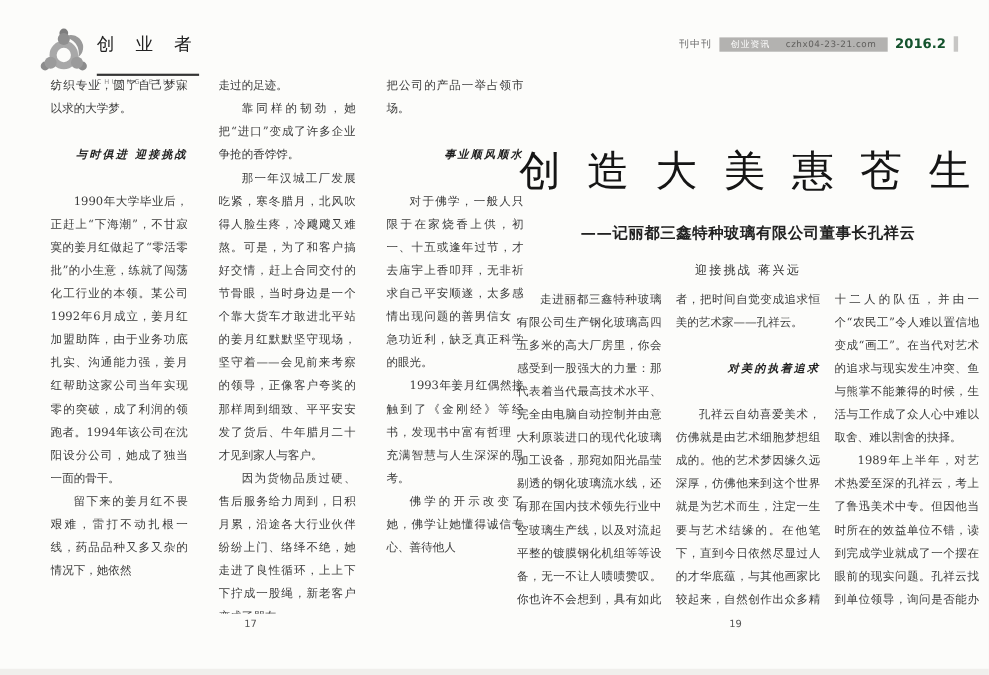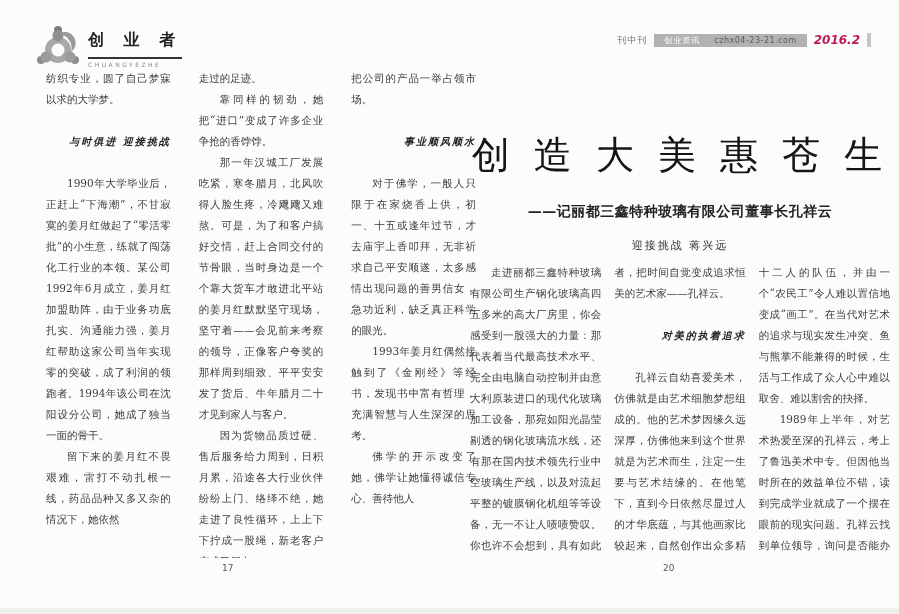--- a/index.html
+++ b/index.html
@@ -4,36 +4,36 @@
 <style>
   * { margin:0; padding:0; box-sizing:border-box; }
   html,body { width:899px; height:614px; }
   body { background:#e9e9e7; font-family:"DejaVu Serif","Liberation Serif",serif; }
   .spread { position:relative; width:899px; height:614px; background:#fcfcfa; overflow:hidden; }
 
   
   .logo { position:absolute; left:34px; top:22px; display:flex; align-items:flex-start; }
   .logo-mark { width:48px; height:52px; }
   .logo-text { margin-left:6px; margin-top:8px; }
-  .logo-title { font-family:"DejaVu Sans","Liberation Sans",sans-serif; font-weight:bold;
+  .logo-title { font-family:"DejaVu Sans","Liberation Sans",sans-serif; font-weight:normal;
                 font-size:16px; letter-spacing:7px; color:#222; white-space:nowrap;
-                border-bottom:2px solid #333; padding-bottom:6px; }
+                border-bottom:2px solid #333; padding-bottom:16px; }
   .logo-sub { font-family:"DejaVu Sans","Liberation Sans",sans-serif; font-size:6px;
               letter-spacing:2.5px; color:#8a8a8a; margin-top:2px; }
 
   
   .header-right { position:absolute; top:33px; right:28px; display:flex; align-items:center; gap:7px; }
   .issue-label { font-size:9px; color:#6b6b6b; letter-spacing:1px; }
   .header-badge { background:#b3b2b0; height:13px; display:flex; align-items:center; gap:14px;
                   padding:0 10px; }
   .badge-primary { color:#fdfdfd; font-size:8px; letter-spacing:1px; }
   .badge-secondary { color:#5e5d5b; font-size:8px; letter-spacing:0.5px;
                      font-family:"DejaVu Sans","Liberation Sans",sans-serif; }
   .issue-number { font-family:"DejaVu Sans","Liberation Sans",sans-serif; font-weight:bold;
-                  font-size:12px; color:#be185d;font-style:italic; }
+                  font-size:12px; color:#14532d; }
   .issue-tick { width:4px; height:14px; background:#c7c6c4; }
 
   
   .page-columns { position:absolute; display:flex; }
   .col { flex:1 1 0; overflow:hidden; font-size:10.5px; line-height:21px; color:#3b3b3b;
          text-align:justify; }
   .col p { text-indent:2em; }
   .col p.cont { text-indent:0; }
   .col-heading { text-align:right; font-weight:bold; color:#1f1f1f; font-size:10px;
                  letter-spacing:2px; text-indent:0 !important; margin:21px 0;font-style:italic; }
@@ -131,16 +131,16 @@
       <p>孔祥云自幼喜爱美术，仿佛就是由艺术细胞梦想组成的。他的艺术梦因缘久远深厚，仿佛他来到这个世界就是为艺术而生，注定一生要与艺术结缘的。在他笔下，直到今日依然尽显过人的才华底蕴，与其他画家比较起来，自然创作出众多精彩绝伦作品的各个时期各个节点尤为难得。</p>
 
     </div>
     <div class="col">
       <p class="cont">十二人的队伍，并由一个“农民工”令人难以置信地变成“画工”。在当代对艺术的追求与现实发生冲突、鱼与熊掌不能兼得的时候，生活与工作成了众人心中难以取舍、难以割舍的抉择。</p>
       <p>1989年上半年，对艺术热爱至深的孔祥云，考上了鲁迅美术中专。但因他当时所在的效益单位不错，读到完成学业就成了一个摆在眼前的现实问题。孔祥云找到单位领导，询问是否能办理“停薪留职”，领导婉言谢绝，但是一再挽留。对艺术的追求几乎等同于生命的孔祥云别无选择，毅然决</p>
     </div>
   </div>
 
   <div class="page-number pn-left">17</div>
-  <div class="page-number pn-right">20</div>
+  <div class="page-number pn-right">19</div>
 
   <div class="footer-strip"></div>
 </div>
 
 </body></html>

